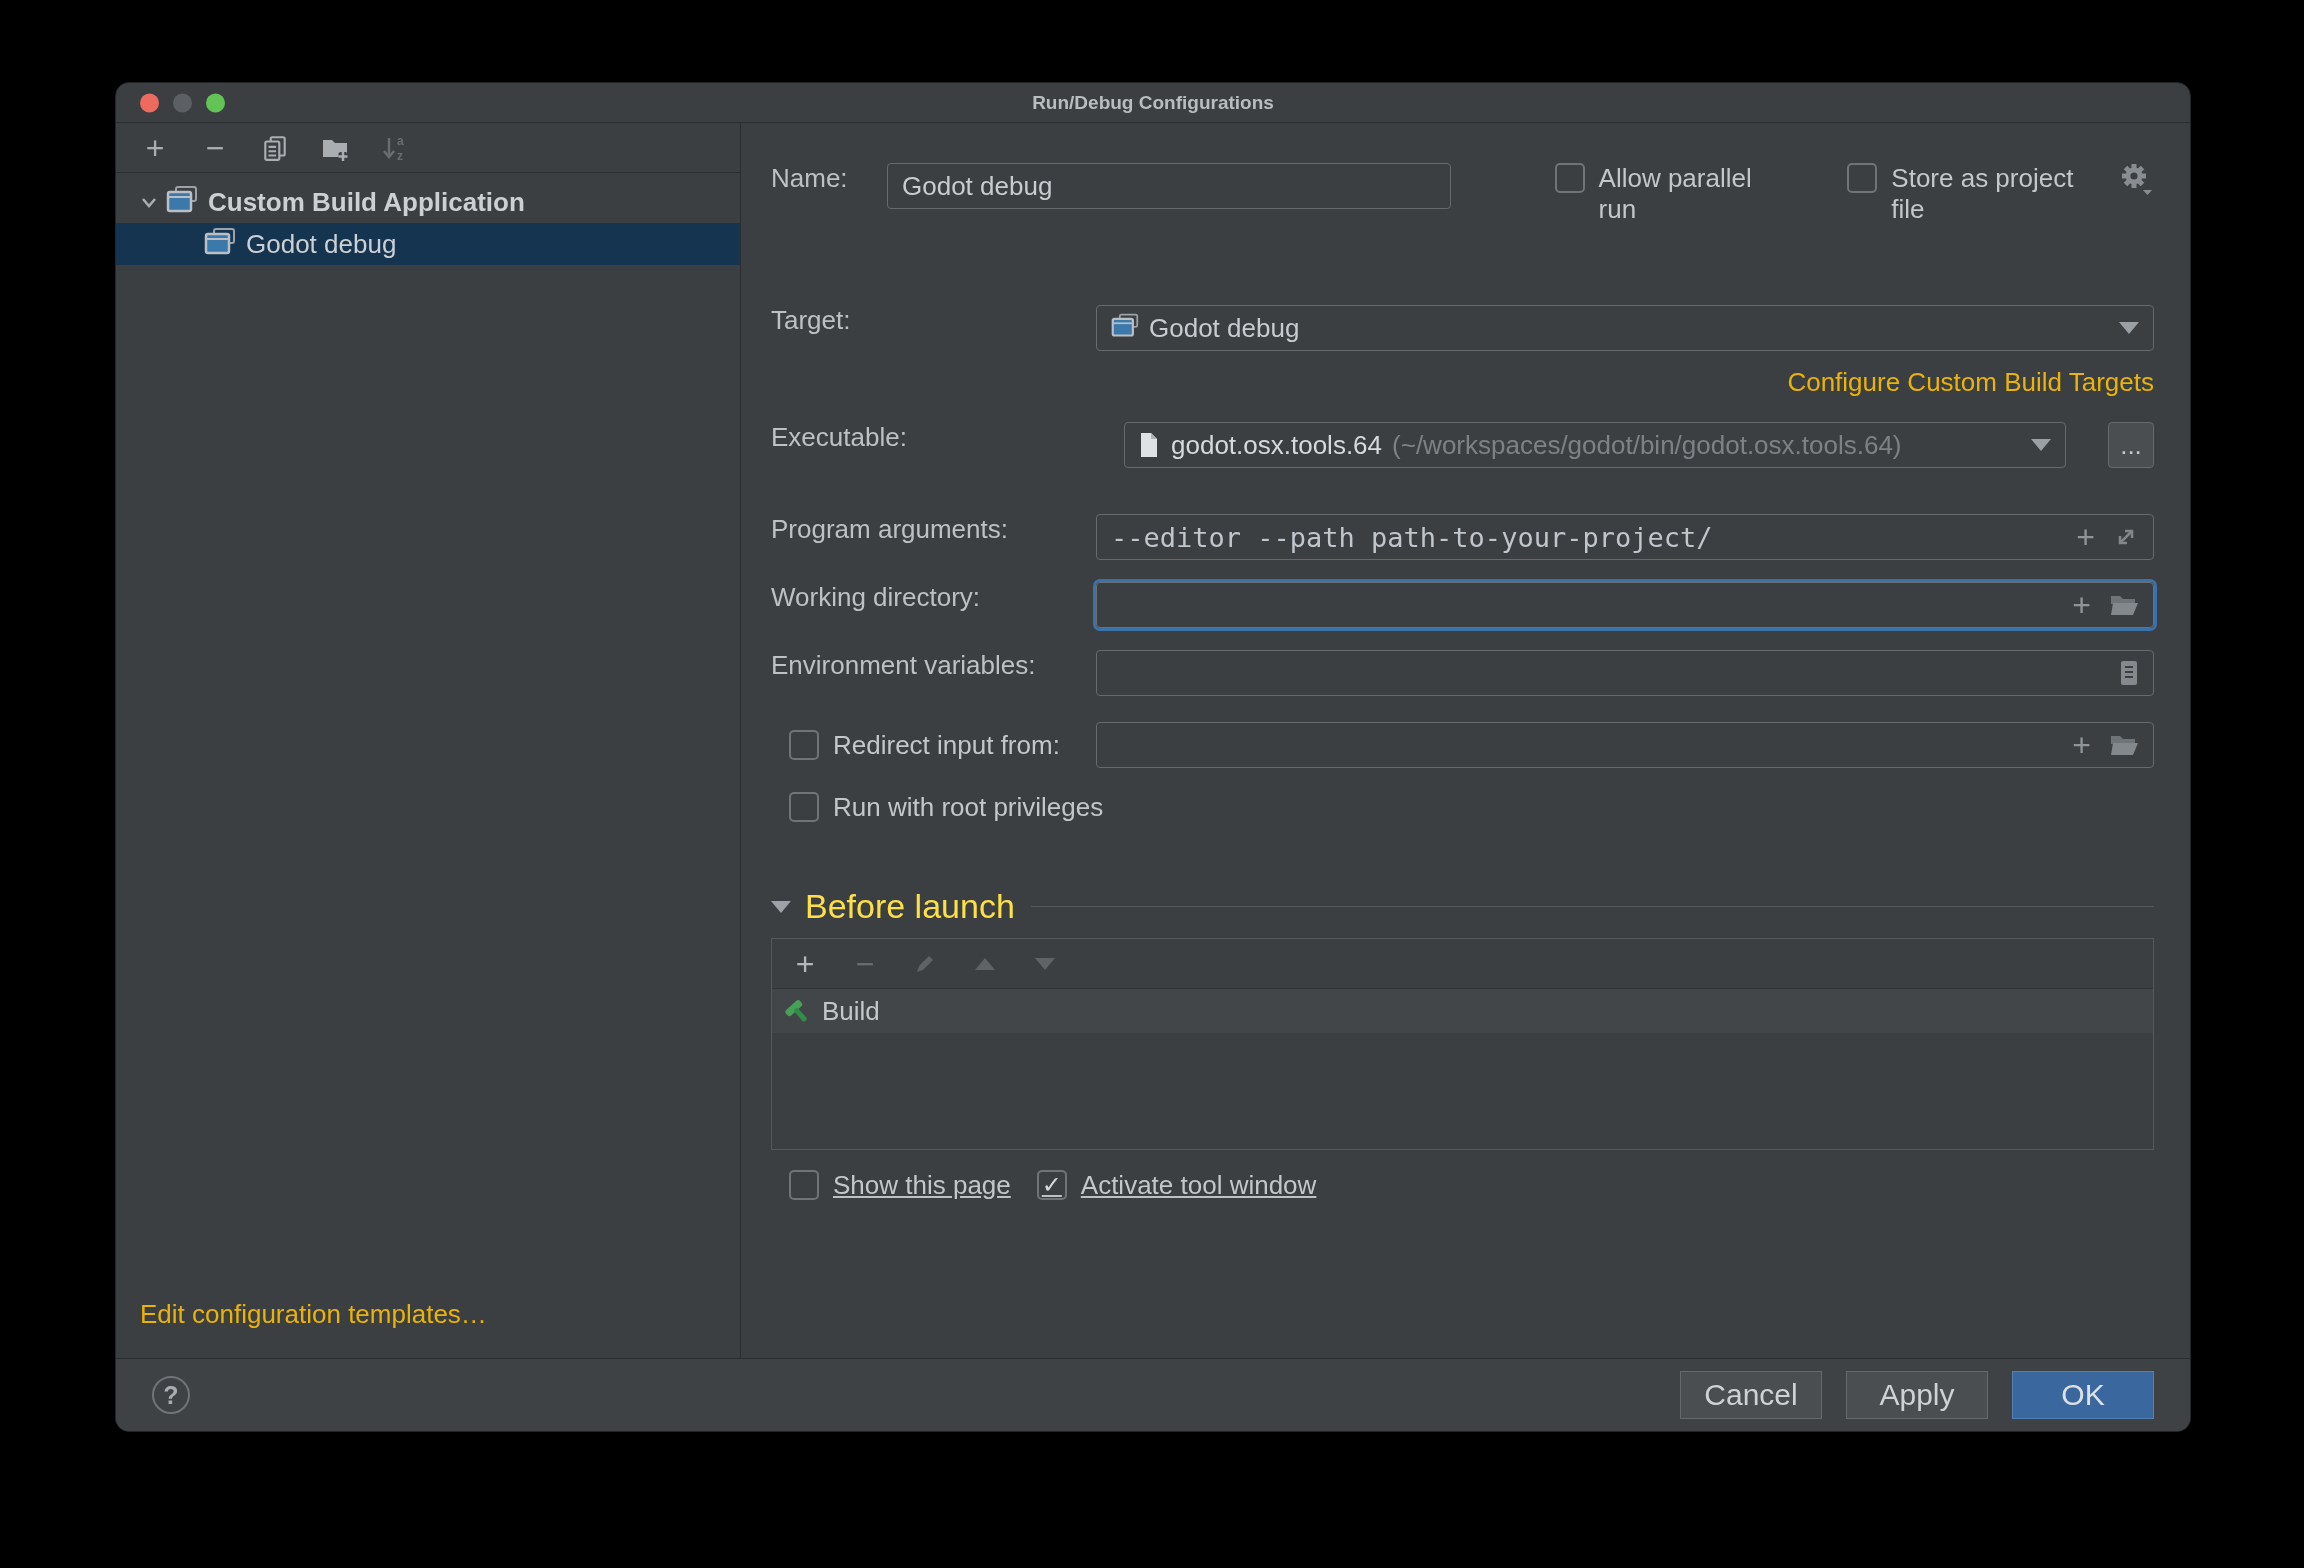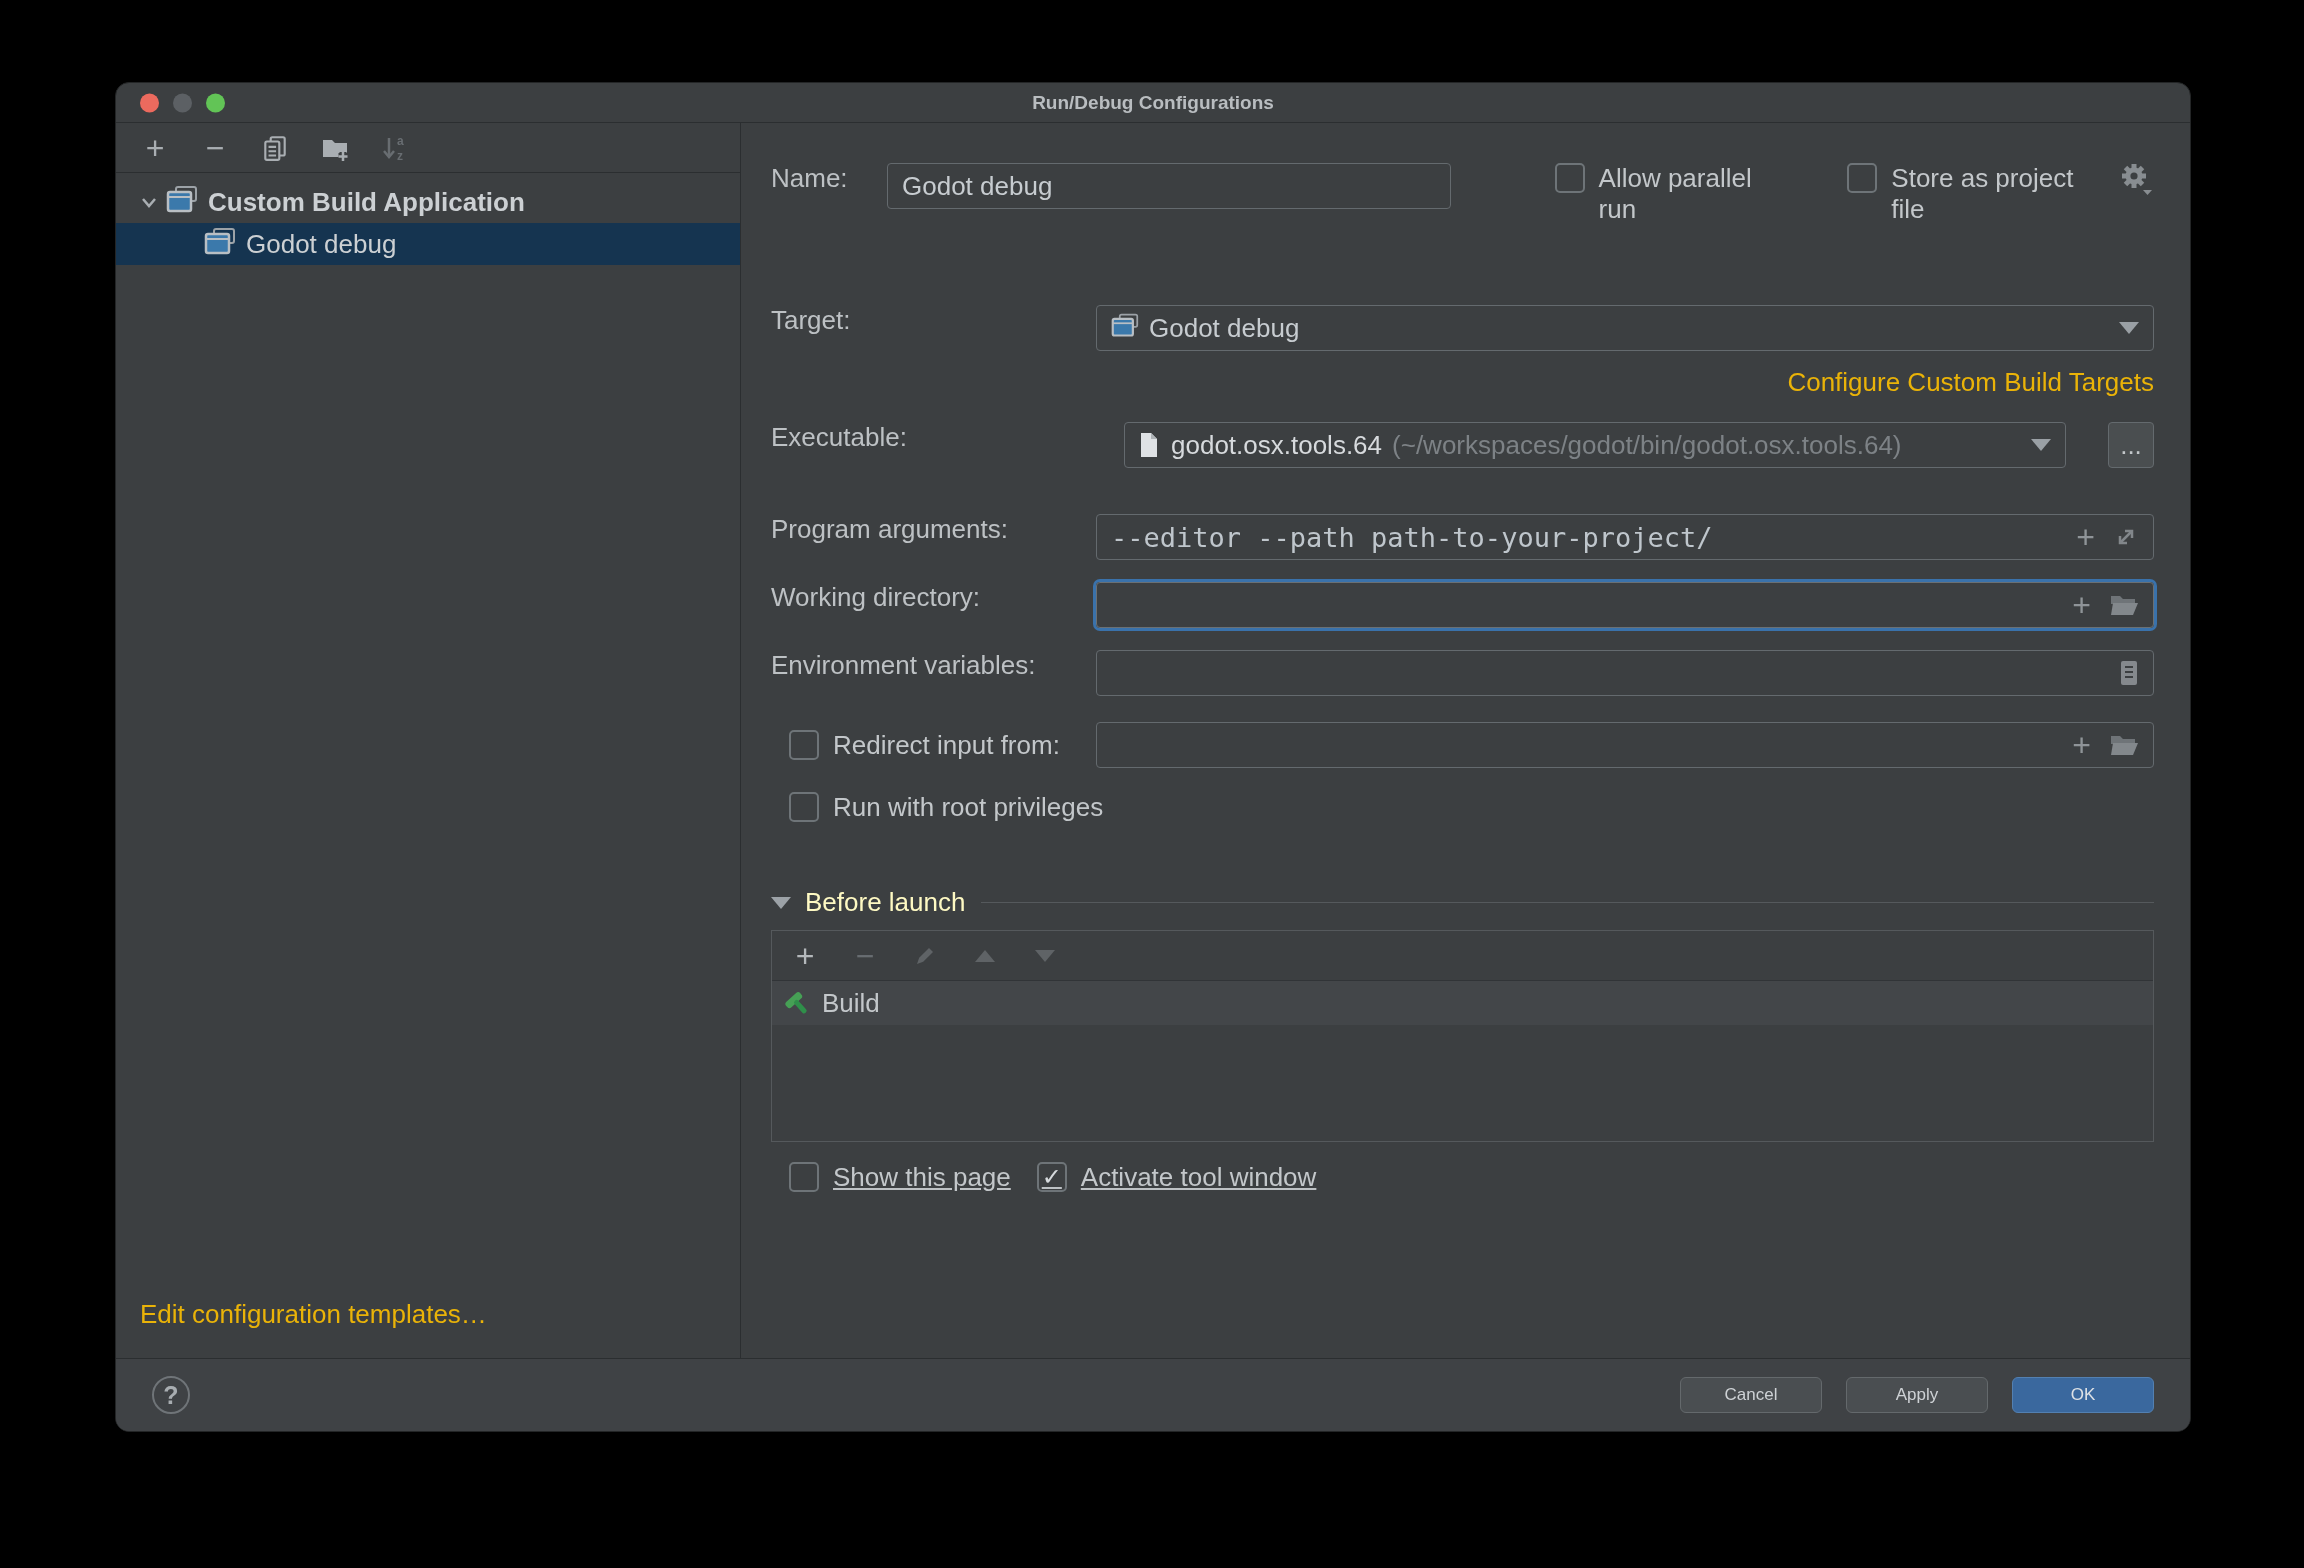--- a/index.html
+++ b/index.html
@@ -47,35 +47,35 @@
   .cb { width:30px; height:30px; border:2px solid #6e7478; border-radius:5px; flex:0 0 auto;
         display:flex; align-items:center; justify-content:center; font-size:24px; color:#d5d9dc; background:transparent; }
   .cblabel { font-size:26px; color:#c3c7ca; margin-left:14px; }
   .link { font-size:26px; color:#eab308; cursor:pointer; }
   .pathdim { color:#7d8286; margin-left:10px; white-space:nowrap; overflow:hidden; }
   .morebtn { flex:0 0 46px; height:46px; margin-left:14px; background:#4a4e50; border:1px solid #646a6e; border-radius:4px;
              display:flex; align-items:center; justify-content:center; color:#c3c7ca; font-size:26px; }
   
   .blhead { display:flex; align-items:center; margin-top:64px; }
   .blhead .tri { width:0; height:0; border-left:10px solid transparent; border-right:10px solid transparent; border-top:12px solid #9ca2a7; margin-right:14px; }
-  .blhead .txt { font-size:26px; color:#fef9c3; }
+  .blhead .txt { font-size:34px; color:#fde047; }
   .blhead .rule { flex:1; height:1px; background:#55595c; margin-left:16px; }
   .blbox { margin-top:12px; border:1px solid #55595c; height:212px; display:flex; flex-direction:column; }
   .bltoolbar { flex:0 0 50px; display:flex; align-items:center; gap:30px; padding-left:18px; border-bottom:1px solid #313437; }
   .bltoolbar .tbicon.bright { color:#b4b8bb; }
   .tri-up { width:0; height:0; border-left:10px solid transparent; border-right:10px solid transparent; border-bottom:12px solid #5f6366; }
   .tri-dn { width:0; height:0; border-left:10px solid transparent; border-right:10px solid transparent; border-top:12px solid #5f6366; }
   .blrow { height:44px; background:#434649; display:flex; align-items:center; padding-left:10px; font-size:26px; color:#c3c7ca; gap:10px; }
   
   .footer { flex:0 0 73px; border-top:1px solid #2b2e30; background:#3f4245; display:flex; align-items:center; padding:0 36px; }
   .help { width:38px; height:38px; border-radius:50%; border:2px solid #6f7478; color:#a8adb1;
           display:flex; align-items:center; justify-content:center; font-size:25px; font-weight:bold; }
   .btns { margin-left:auto; display:flex; gap:24px; }
-  .btn { min-width:142px; height:36px; border-radius:6px; display:flex; align-items:center; justify-content:center;
-         font-size:17px; background:#4a4e51; border:1px solid #64696c; color:#ced2d5; }
+  .btn { min-width:142px; height:48px; border-radius:0; display:flex; align-items:center; justify-content:center;
+         font-size:30px; background:#4a4e51; border:1px solid #64696c; color:#ced2d5; }
   .btn.primary { background:#3a689e; border:1px solid #5380b1; color:#dde1e5; }
 </style>
 </head>
 <body>
 
 <div class="window">
 
   <div class="titlebar">
     <div class="traffic">
       <div class="light red"></div>

